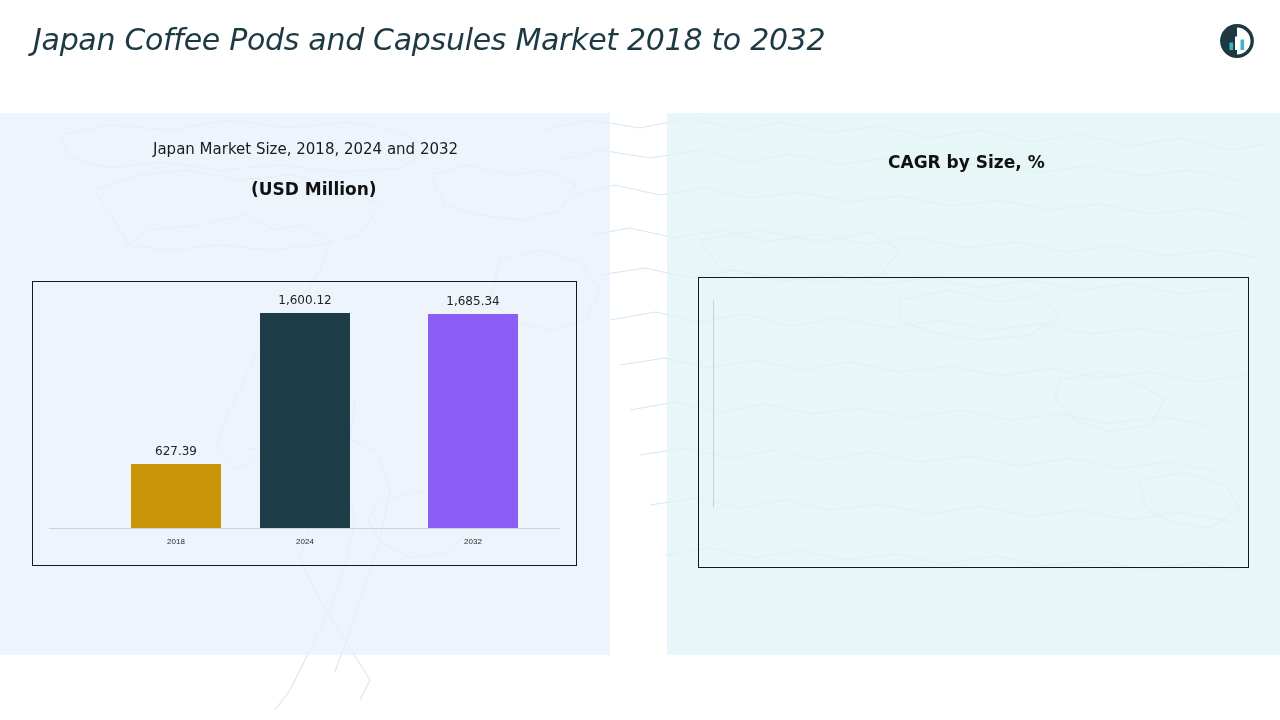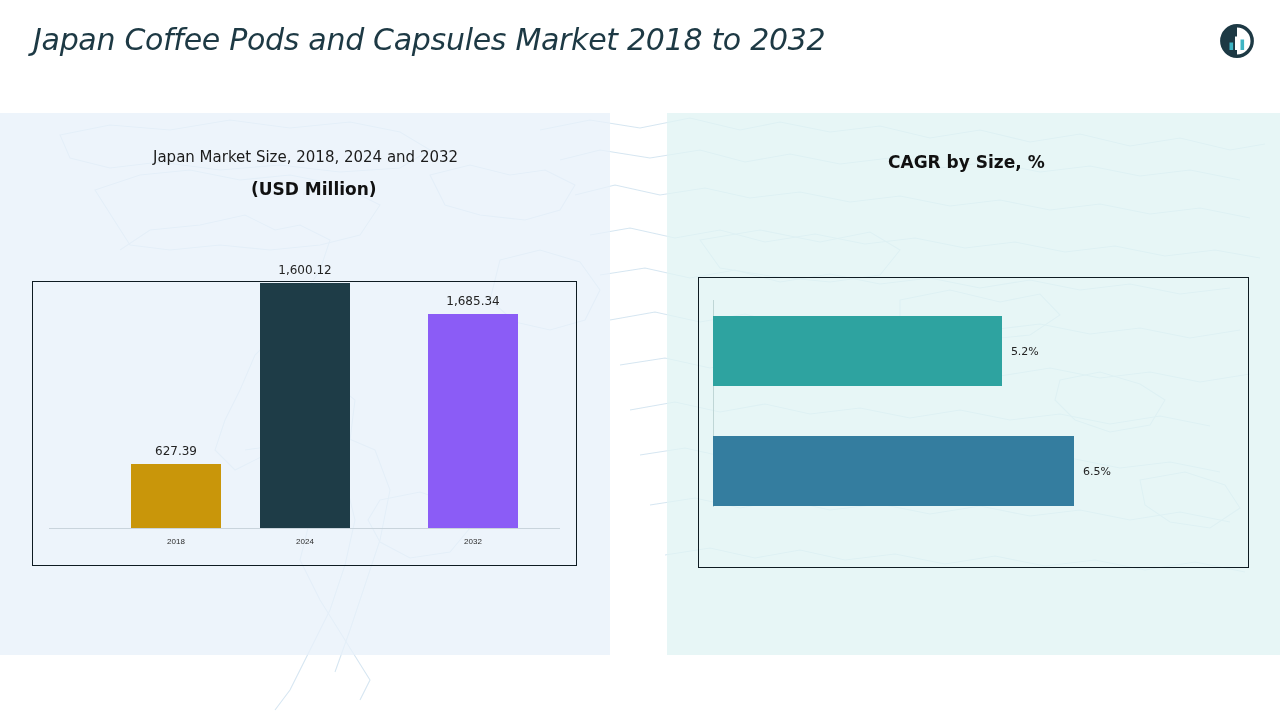--- a/index.html
+++ b/index.html
@@ -92,21 +92,21 @@
     white-space: nowrap;
   }
   .head-line2 {
     position: absolute;
     font-family: "DejaVu Sans", sans-serif;
     font-size: 17px;
     font-weight: bold;
     color: #111111;
     white-space: nowrap;
   }
-  #left-head1 { left: 153px; top: 148px; z-index: 4; text-align: center; }
+  #left-head1 { left: 153px; top: 140px; z-index: 4; text-align: center; }
   #left-head2 { left: 251px; top: 179px; z-index: 4; }
   #right-head { left: 888px; top: 152px; z-index: 4; }
 
   
   .chart-frame {
     position: absolute;
     border: 1.3px solid #0e1b22;
     z-index: 4;
     box-sizing: border-box;
   }
@@ -257,36 +257,26 @@
 
 <div class="head-line2" id="right-head">CAGR by Size, %</div>
 
 <div class="chart-frame" id="chart-left">
   <div class="col-plot">
     <div class="col-baseline"></div>
     <div class="col" style="left: 48px; height: 64px; background: rgb(201, 150, 10); margin-left: 40px;">
       <span class="col-value">627.39</span>
       <span class="col-cat">2018</span>
     </div>
-    <div class="col" style="left: 217px; height: 245px; background: rgb(30, 60, 71);">
+    <div class="col" style="left: 217px; height: 215px; background: rgb(30, 60, 71);">
       <span class="col-value">1,600.12</span>
       <span class="col-cat">2024</span>
     </div>
     <div class="col" style="left: 385px; height: 213.772px; background: #8b5cf6;">
       <span class="col-value">1,685.34</span>
       <span class="col-cat">2032</span>
     </div>
   </div>
 </div>
 
 <div class="chart-frame" id="chart-right">
   <div class="bar-axis"></div>
-  <div class="bar-plot">
-    <div class="bar-row" style="top:16px;">
-      <div class="bar-rect" style="width: 288.889px; background: rgb(46, 163, 160);"></div>
-      <span class="bar-value">5.2%</span>
-    </div>
-    <div class="bar-row" style="top:136px;">
-      <div class="bar-rect" style="width: 361.111px; background: rgb(52, 125, 159);"></div>
-      <span class="bar-value">6.5%</span>
-    </div>
-  </div>
 </div>
 
 </body></html>

